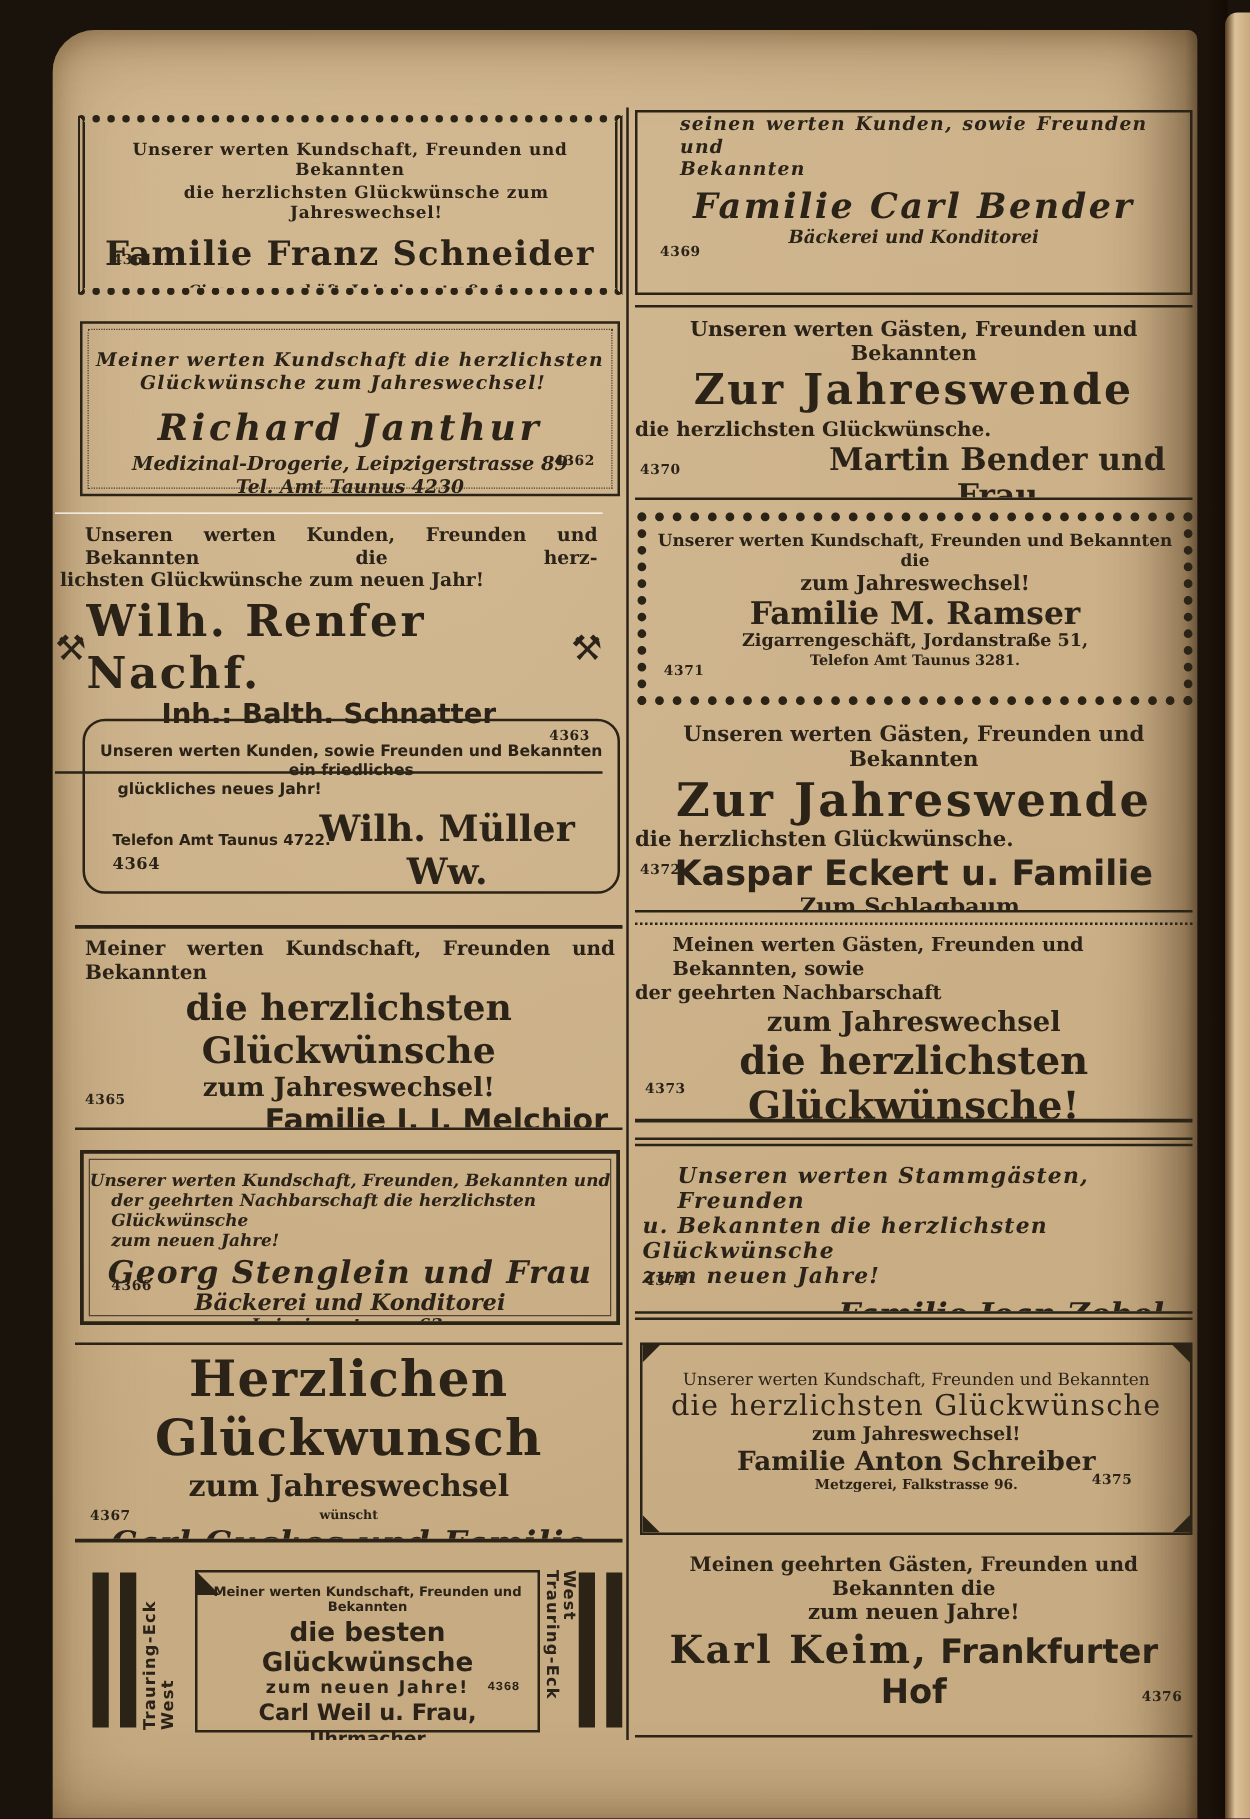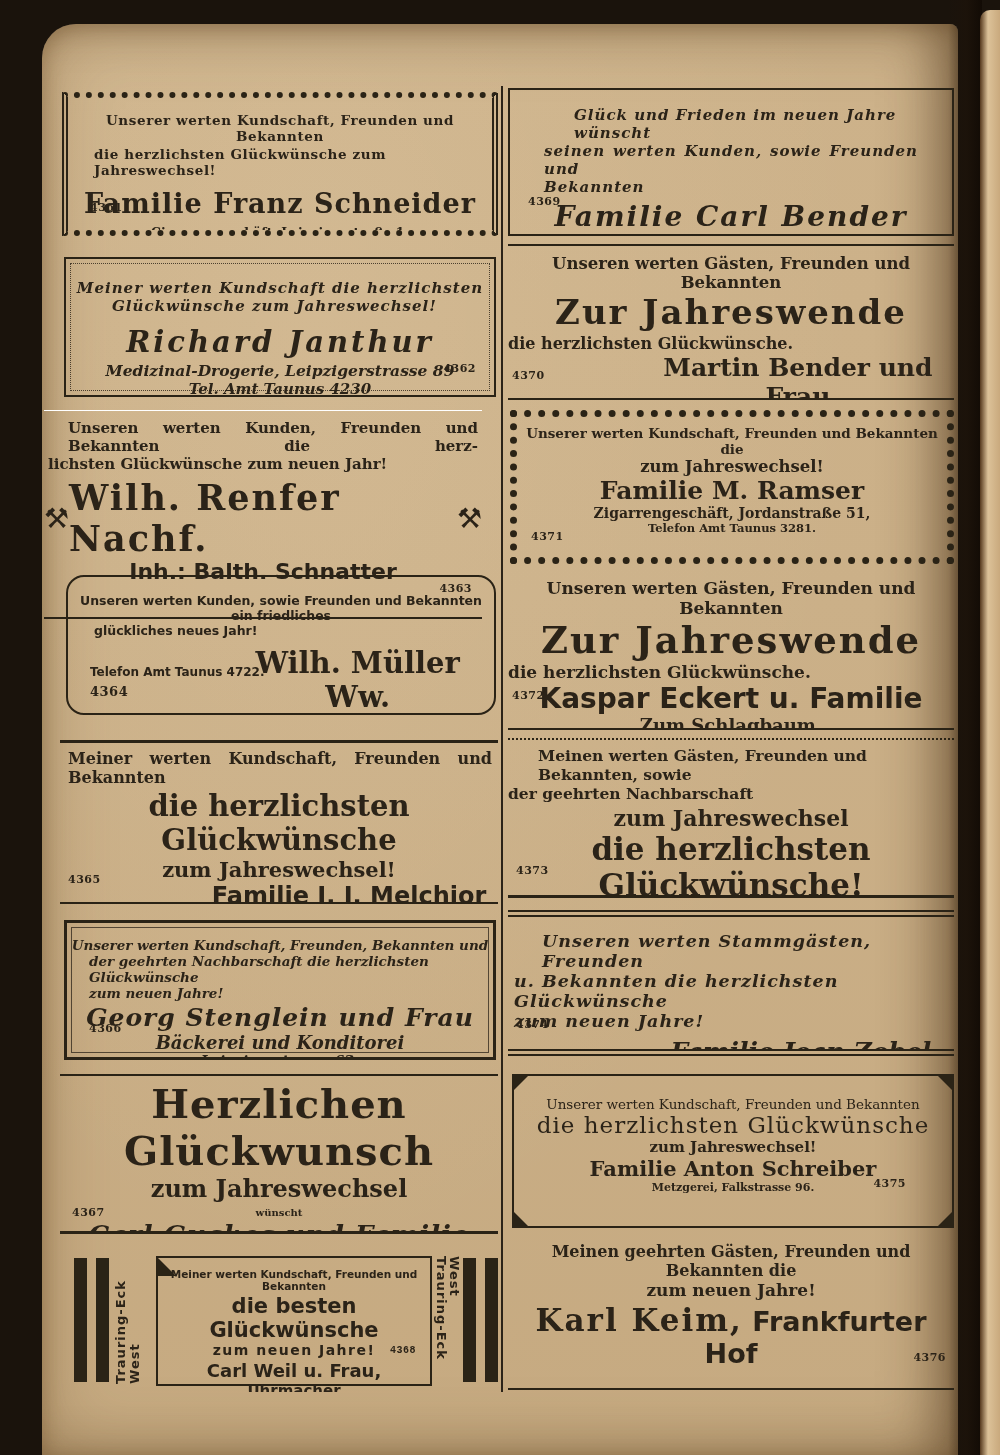--- a/index.html
+++ b/index.html
@@ -45,21 +45,21 @@
 <div class="screen">
   <div class="paper"></div>
   <div class="gutter"></div>
   <div class="next-page"></div>
   <div class="divider"></div>
 
   <section class="ad" style="left:62px;top:92px;width:436px;height:144px;
                   border-top:6px dotted #2a2316;border-bottom:6px dotted #2a2316;
                   border-left:6px double #2a2316;border-right:6px double #2a2316;">
     <div class="c b" style="margin-top:14px;font-size:13.5px;letter-spacing:.6px;">Unserer werten Kundschaft, Freunden und Bekannten</div>
-    <div class="b" style="padding-left:26px;font-size:13.5px;letter-spacing:.6px;margin-top:2px;">die herzlichsten Glückwünsche zum Jahreswechsel!</div>
+    <div class="b" style="padding-left:26px;font-size:13.5px;letter-spacing:.6px;margin-top:2px;text-align:center;">die herzlichsten Glückwünsche zum Jahreswechsel!</div>
     <div class="c b" style="font-size:27px;margin-top:10px;letter-spacing:1px;">Familie Franz Schneider</div>
     <div class="c b" style="font-size:12.5px;margin-top:6px;">Cigarrengeschäft, Leipzigerstraße 1.</div>
     <span class="adnum" style="left:22px;bottom:16px;">4361</span>
   </section>
 
   <section class="ad" style="left:64px;top:257px;width:432px;height:140px;border:2px solid #2a2316;">
     <div class="innerdot"></div>
     <div class="c b i" style="margin-top:20px;font-size:15px;letter-spacing:1px;">Meiner werten Kundschaft die herzlichsten</div>
     <div class="b i" style="padding-left:46px;font-size:15px;letter-spacing:1px;">Glückwünsche zum Jahreswechsel!</div>
     <div class="c i b" style="font-size:29px;margin-top:10px;letter-spacing:3px;">Richard Janthur</div>
@@ -147,21 +147,20 @@
     </div>
     <div style="position:absolute;left:374px;top:6px;height:128px;display:flex;">
       <span class="vtext">Trauring-Eck</span>
       <span class="vtext">West</span>
     </div>
     <span class="bar" style="right:22px;top:8px;height:124px;"></span>
     <span class="bar" style="right:0px;top:8px;height:124px;"></span>
   </section>
 
   <section class="ad" style="left:508px;top:88px;width:446px;height:148px;border:2px solid #2a2316;">
-    <div class="b i" style="margin-top:16px;padding-left:64px;font-size:15px;letter-spacing:1px;">Glück und Frieden im neuen Jahre wünscht</div>
     <div class="b i jl" style="padding:0 34px;font-size:15px;letter-spacing:1px;">seinen werten Kunden, sowie Freunden und</div>
     <div class="b i" style="padding-left:34px;font-size:15px;letter-spacing:1px;">Bekannten</div>
     <div class="c i b" style="font-size:28px;margin-top:4px;letter-spacing:2px;">Familie Carl Bender</div>
     <div class="c b i" style="font-size:14.5px;">Bäckerei und Konditorei</div>
 
     <span class="adnum" style="left:18px;bottom:26px;">4369</span>
   </section>
 
   <section class="ad" style="left:508px;top:244px;width:446px;height:156px;
                   border-top:2px solid #2a2316;border-bottom:2px solid #2a2316;">

